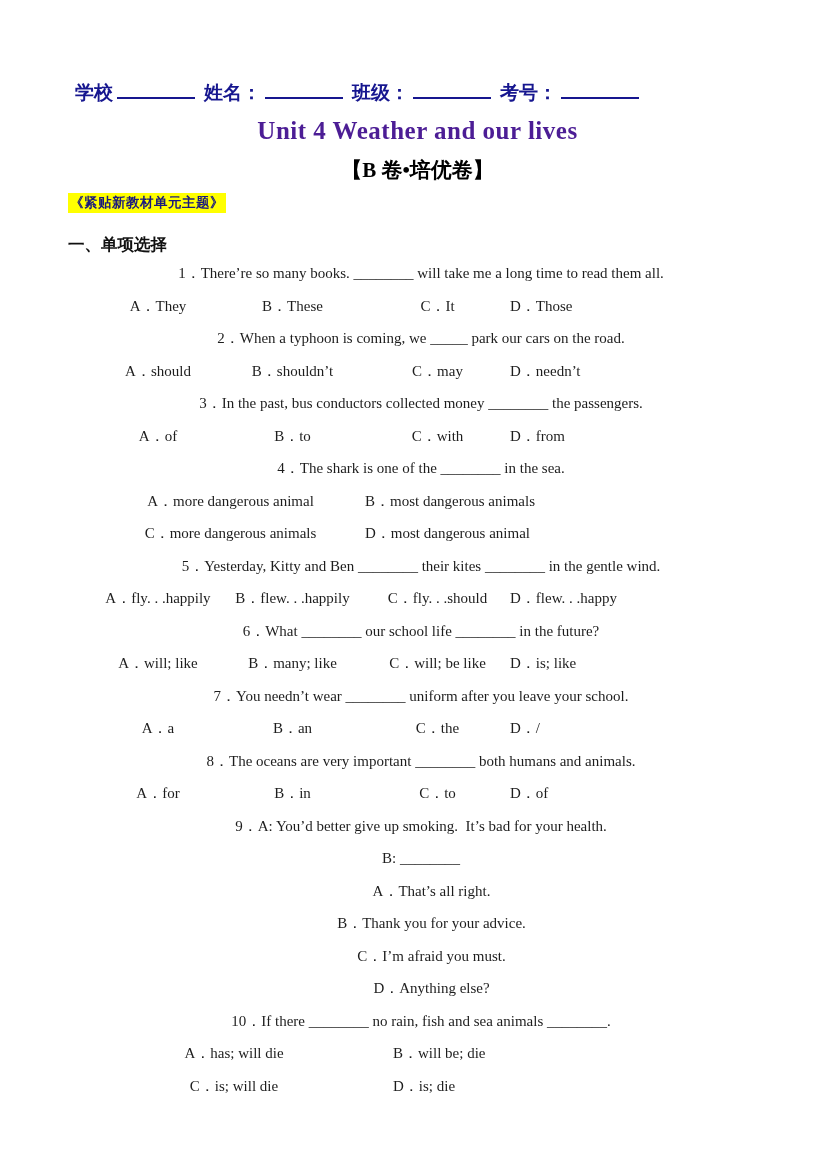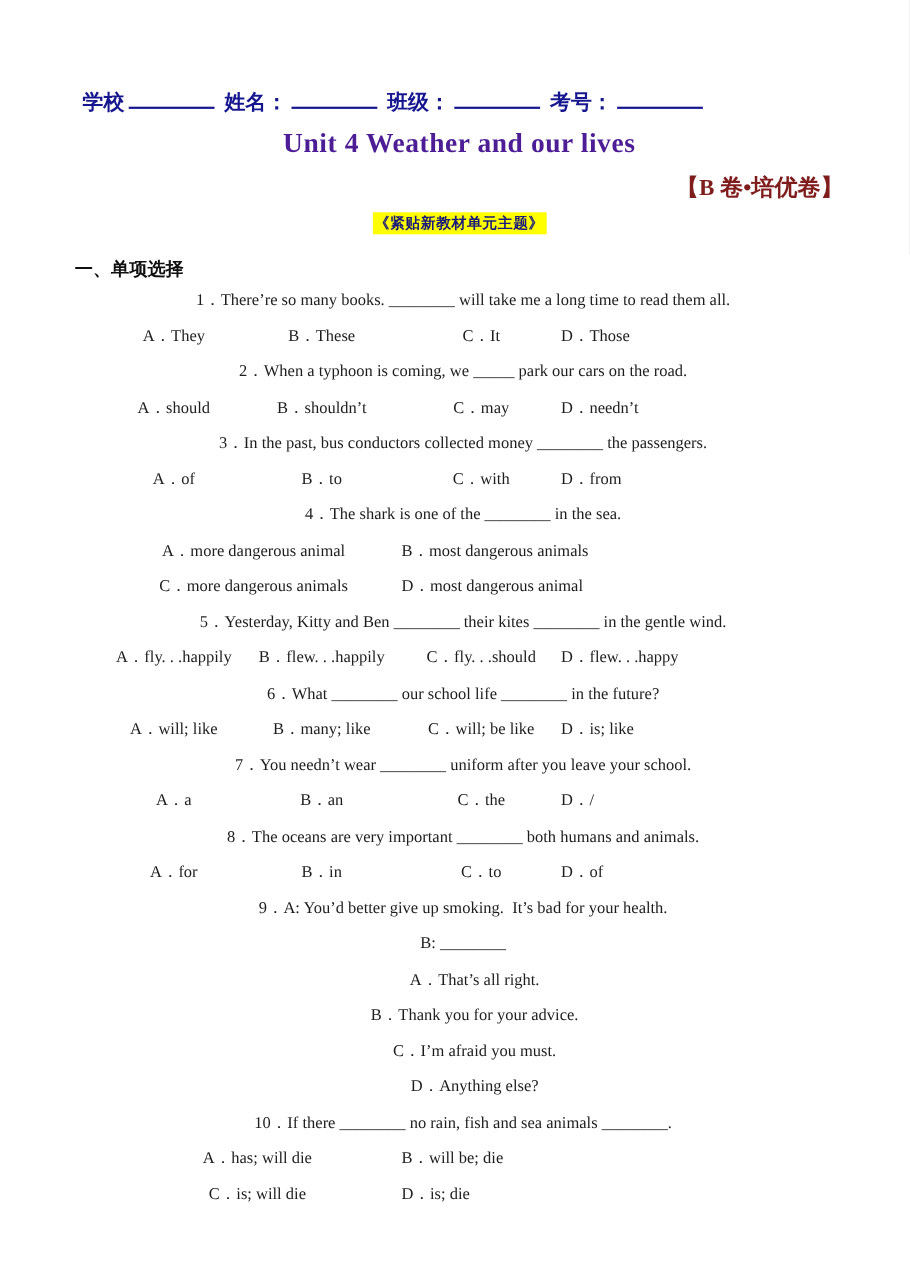--- a/index.html
+++ b/index.html
@@ -36,26 +36,26 @@
   .title {
     margin-top: 11px;
     text-align: center;
     color: #4c1d95;
     font-size: 25px;
     font-weight: bold;
     letter-spacing: 0.5px;
   }
   .subtitle {
     margin-top: 11px;
-    text-align: right;
-    color: #7f1d1d;
+    text-align: center;
+    color: #000000;
     font-size: 21px;
     font-weight: bold;
   }
-  .badge-row { margin-top: 9px; text-align: center; }
+  .badge-row { margin-top: 9px; text-align: left; }
   .badge {
     display: inline-block;
     background: #ffff00;
     color: #1a1a7d;
     font-weight: bold;
     font-size: 13.5px;
     padding: 1px 2px;
     letter-spacing: 0.5px;
   }
   .section {
@@ -73,21 +73,21 @@
     white-space: pre;
     overflow: hidden;
   }
   .stem { padding-left: 7px; }
   .opts { padding-left: 28px; display: flex; }
   .opts .opt { display: inline-block; }
   .c4 .opt:nth-child(1) { width: 124px; }
   .c4 .opt:nth-child(2) { width: 145px; }
   .c4 .opt:nth-child(3) { width: 145px; }
   .c2 .opt:nth-child(1) { width: 269px; }
-  .q10row { padding-left: 35px; }
+  .q10row { padding-left: 35px; gap: 28px; }
   .q10row .opt:nth-child(1) { width: 262px; }
   .single { padding-left: 28px; }
 </style>
 </head>
 <body>
 
 <div class="page">
 
   <div class="head-line">
     <span class="field">学校</span><span class="blank"></span><span class="field">姓名：</span><span class="blank"></span><span class="field">班级：</span><span class="blank"></span><span class="field">考号：</span><span class="blank"></span>

